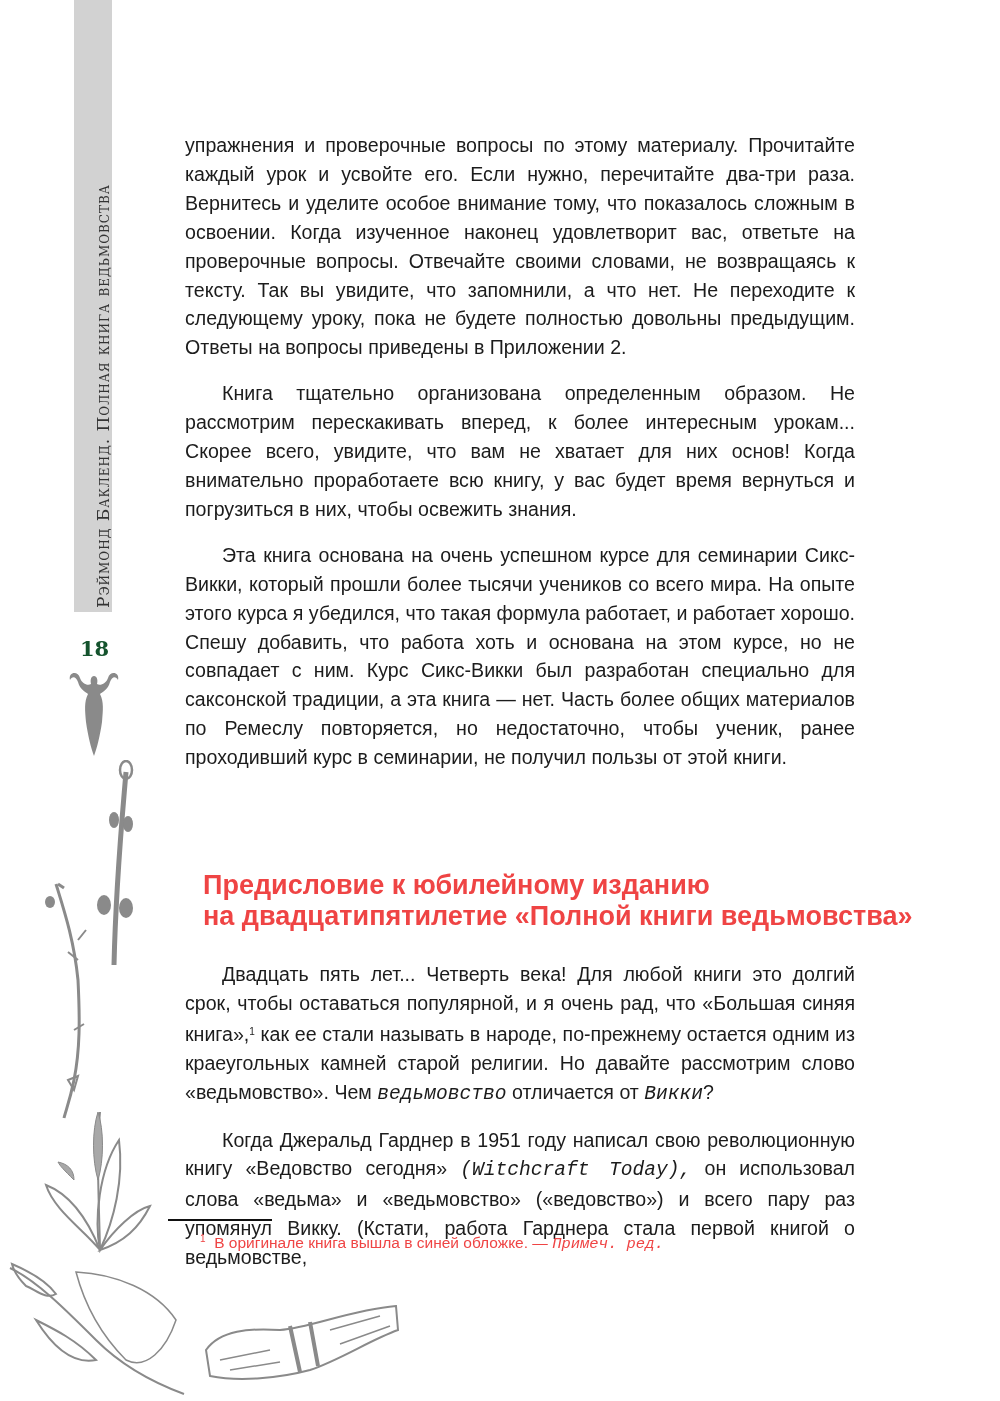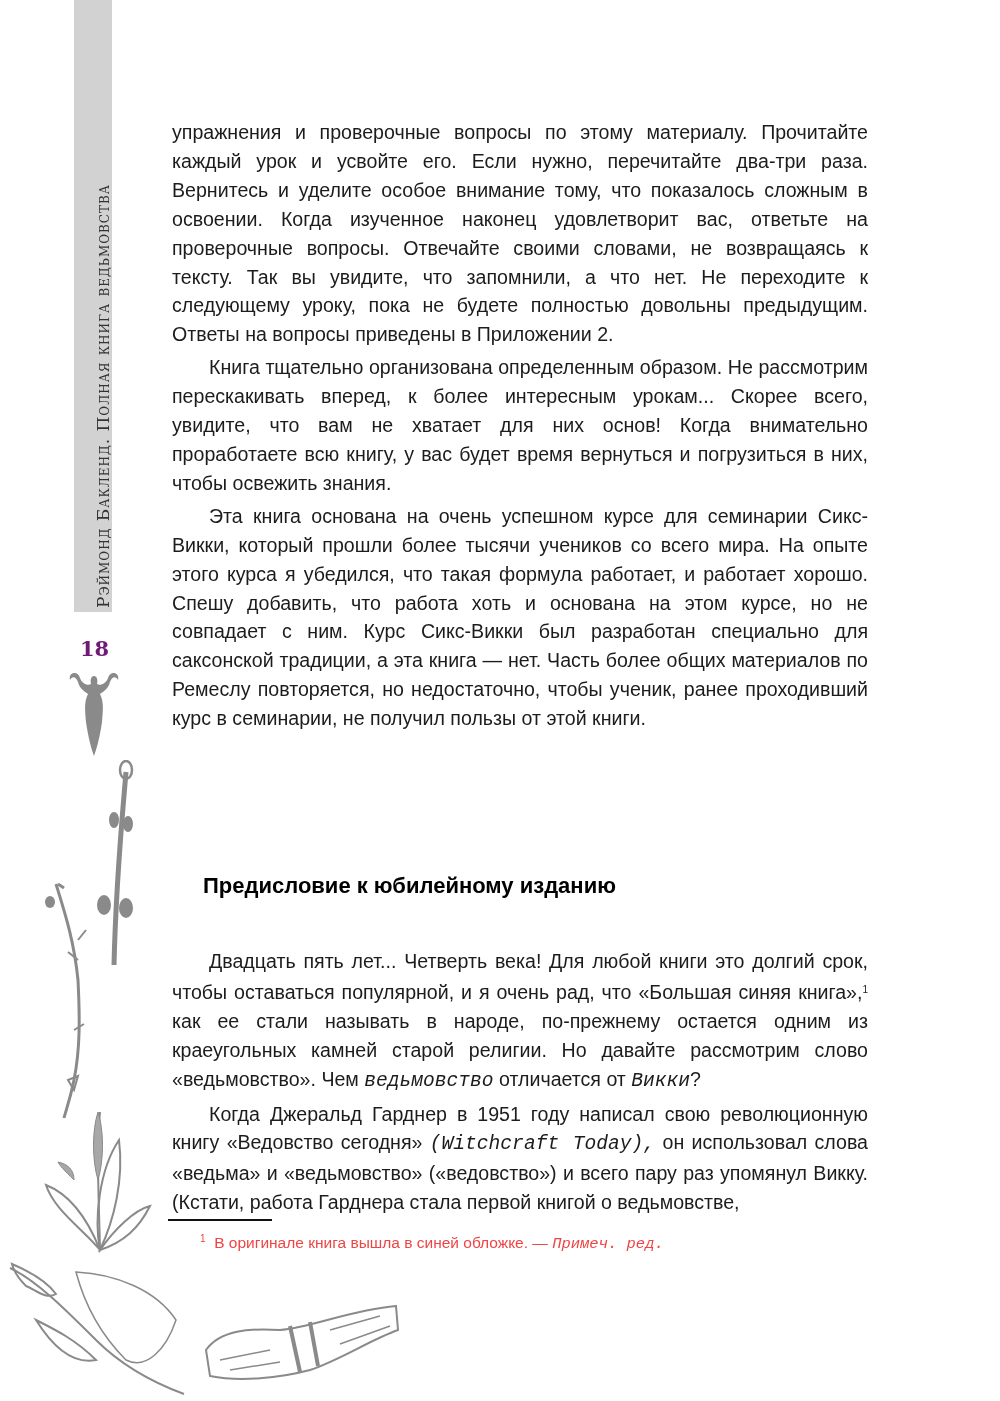--- a/index.html
+++ b/index.html
@@ -1,24 +1,24 @@
 <!DOCTYPE html>
 <html><head>
 <meta charset="utf-8">
 <style>
   html, body { margin: 0; padding: 0; background: #ffffff; }
   body { width: 1000px; height: 1401px; position: relative; overflow: hidden; font-family: "Liberation Sans", "DejaVu Sans", sans-serif; color: #1c1c1c; }
   .side-bar { position: absolute; left: 74px; top: 0; width: 38px; height: 612px; background: #d2d2d2; }
   .side-title { position: absolute; left: 93px; top: 608px; transform-origin: 0 0; transform: rotate(-90deg); white-space: nowrap; font-family: "DejaVu Serif", serif; font-size: 17px; letter-spacing: 1px; color: #333; font-variant: small-caps; }
-  .page-number { position: absolute; left: 80px; top: 636px; font-family: "DejaVu Serif", serif; font-weight: bold; font-size: 21px; color: #701a75; }
+  .page-number { position: absolute; left: 80px; top: 636px; font-family: "DejaVu Serif", serif; font-weight: bold; font-size: 21px; color: #14532d; }
   .ornament { position: absolute; }
   .text-block { position: absolute; left: 168px; width: 704px; font-size: 19.6px; line-height: 28.9px; text-align: justify; }
-  .text-block p { margin: 4px; }
+  .text-block p { margin: 17px; }
   .text-block p.indent { text-indent: 37px; }
-  .heading { position: absolute; left: 203px; top: 870px; font-weight: bold; font-size: 22px; line-height: 31px; color: #000000; }
+  .heading { position: absolute; left: 203px; top: 870px; font-weight: bold; font-size: 27px; line-height: 31px; color: #ef4444; }
   .footnote-rule { position: absolute; left: 168px; top: 1219px; width: 104px; height: 2px; background: #111; }
   .footnote { position: absolute; left: 200px; top: 1233px; font-size: 15.5px; color: #ef4444; text-align: right; }
   .footnote sup, .text-block sup { font-size: 10px; vertical-align: 6px; }
   em { font-style: italic; font-family: Liberation Mono, monospace; }
 </style>
 </head>
 <body>
 
 <div class="side-bar"></div>
 <div class="side-title">Рэймонд Бакленд. Полная книга ведьмовства</div>
@@ -68,20 +68,21 @@
 </svg>
 
 <div class="text-block" style="top:114px">
   <p>упражнения и проверочные вопросы по этому материалу. Прочитайте каждый урок и усвойте его. Если нужно, перечитайте два-три раза. Вернитесь и уделите особое внимание тому, что показалось сложным в освоении. Когда изученное наконец удовлетворит вас, ответьте на проверочные вопросы. Отвечайте своими словами, не возвращаясь к тексту. Так вы увидите, что запомнили, а что нет. Не переходите к следующему уроку, пока не будете полностью довольны предыдущим. Ответы на вопросы приведены в Приложении 2.</p>
   <p class="indent">Книга тщательно организована определенным образом. Не рассмотрим перескакивать вперед, к более интересным урокам... Скорее всего, увидите, что вам не хватает для них основ! Когда внимательно проработаете всю книгу, у вас будет время вернуться и погрузиться в них, чтобы освежить знания.</p>
   <p class="indent">Эта книга основана на очень успешном курсе для семинарии Сикс-Викки, который прошли более тысячи учеников со всего мира. На опыте этого курса я убедился, что такая формула работает, и работает хорошо. Спешу добавить, что работа хоть и основана на этом курсе, но не совпадает с ним. Курс Сикс-Викки был разработан специально для саксонской традиции, а эта книга — нет. Часть более общих материалов по Ремеслу повторяется, но недостаточно, чтобы ученик, ранее проходивший курс в семинарии, не получил пользы от этой книги.</p>
 </div>
 
 <div class="heading">
   <div>Предисловие к юбилейному изданию</div>
+  <div>на двадцатипятилетие «Полной книги ведьмовства»</div>
 </div>
 
 <div class="text-block" style="top:943px">
   <p class="indent"><span>Двадцать пять лет... Четверть века! Для любой книги это долгий срок, чтобы оставаться популярной, и я очень рад, что «Большая синяя книга»,</span><sup>1</sup><span> как ее стали называть в народе, по-прежнему остается одним из краеугольных камней старой религии. Но давайте рассмотрим слово «ведьмовство». Чем </span><em>ведьмовство</em><span> отличается от </span><em>Викки</em><span>?</span></p>
   <p class="indent"><span>Когда Джеральд Гарднер в 1951 году написал свою революционную книгу «Ведовство сегодня» </span><em>(Witchcraft Today),</em><span> он использовал слова «ведьма» и «ведьмовство» («ведовство») и всего пару раз упомянул Викку. (Кстати, работа Гарднера стала первой книгой о ведьмовстве,</span></p>
 </div>
 
 <div class="footnote-rule"></div>
 <div class="footnote"><sup>1</sup>&nbsp;&nbsp;<span>В оригинале книга вышла в синей обложке. — </span><em>Примеч. ред.</em></div>
 

